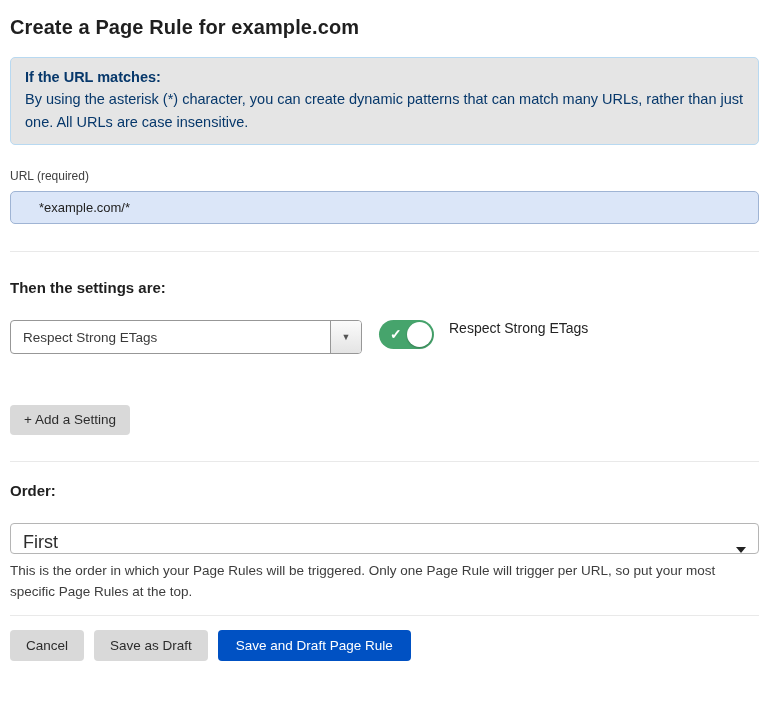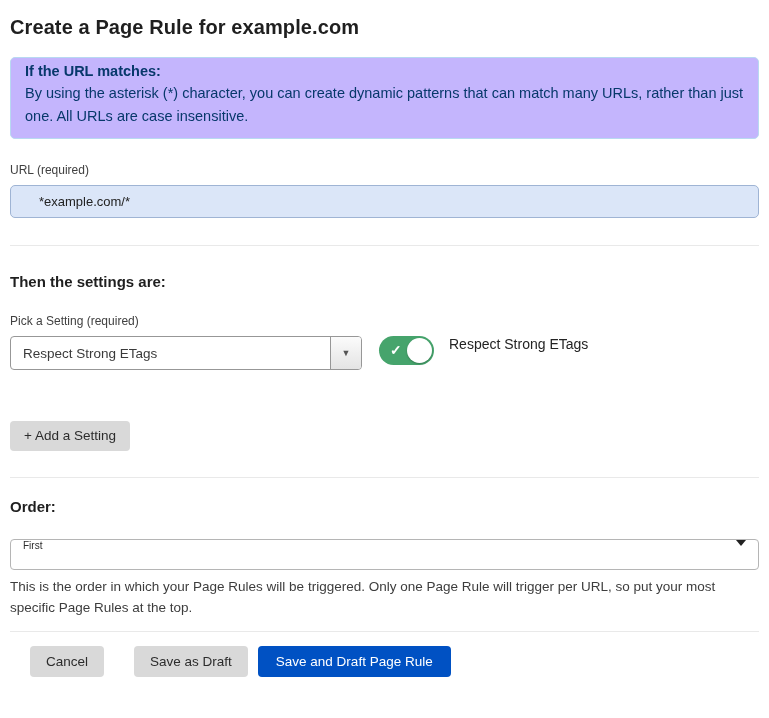--- a/index.html
+++ b/index.html
@@ -14,24 +14,24 @@
 
   .page-title {
     font-size: 20px;
     font-weight: 700;
     color: #1f1f1f;
     margin: 4px 0 18px 0;
     letter-spacing: .1px;
   }
 
   .info-box {
-    background: #c4b5fd;
+    background: #e5e5e5;
     border: 1px solid #b8d9f1;
     border-radius: 5px;
-    padding: 2px 14px 11px 14px;
+    padding: 8px 14px 11px 14px;
     color: #07386b;
     font-size: 14.5px;
     line-height: 1.55;
     margin-bottom: 24px;
   }
   .info-heading { font-weight: 700; }
   .info-link { color: #0055cc; text-decoration: underline; cursor: pointer; }
 
   .field-label {
     font-size: 12px;
@@ -148,24 +148,24 @@
     cursor: pointer;
   }
 
   .order-select {
     width: 100%;
     height: 31px;
     border: 1px solid #b5b5b5;
     border-radius: 4px;
     background: #ffffff;
     display: flex;
-    align-items: flex-start;
+    align-items: flex-end;
     justify-content: space-between;
     padding: 0 12px;
-    font-size: 10px;
+    font-size: 18px;
     color: #2c2c2c;
     cursor: pointer;
   }
   .order-caret {
     width: 0; height: 0;
     border-left: 5px solid transparent;
     border-right: 5px solid transparent;
     border-top: 6px solid #222;
   }
 
@@ -180,21 +180,21 @@
   .footer-actions { display: flex; gap: 10px; }
   .btn {
     height: 31px;
     padding: 0 16px;
     border: none;
     border-radius: 4px;
     font-family: "Liberation Sans", sans-serif;
     font-size: 13.5px;
     cursor: pointer;
   }
-  .btn-gray { background: #d9d9d9; color: #2c2c2c; margin-left: 20px; }
+  .btn-gray { background: #d9d9d9; color: #2c2c2c; }
   .btn-blue { background: #0051c3; color: #ffffff; padding: 0 18px; }
 </style>
 </head>
 <body>
 
 <div class="page">
 
   <h1 class="page-title">Create a Page Rule for example.com</h1>
 
   <div class="info-box">
@@ -202,21 +202,20 @@
     <div class="info-body">By using the asterisk (*) character, you can create dynamic patterns that can match many URLs, rather than just one. All URLs are case insensitive.</div>
   </div>
 
   <div class="field-label">URL (required)</div>
   <input class="url-input" type="text" value="*example.com/*" style="">
 
   <hr class="divider divider-1">
 
   <div class="section-heading">Then the settings are:</div>
 
-  <div class="field-label">Pick a Setting (required)</div>
 
   <div class="setting-row">
     <div class="setting-select">
       <span class="setting-select-text">Respect Strong ETags</span>
       <span class="setting-select-caret">▼</span>
     </div>
     <div class="toggle" role="switch" aria-checked="true">
       <span class="toggle-check">✓</span>
       <span class="toggle-knob"></span>
     </div>

